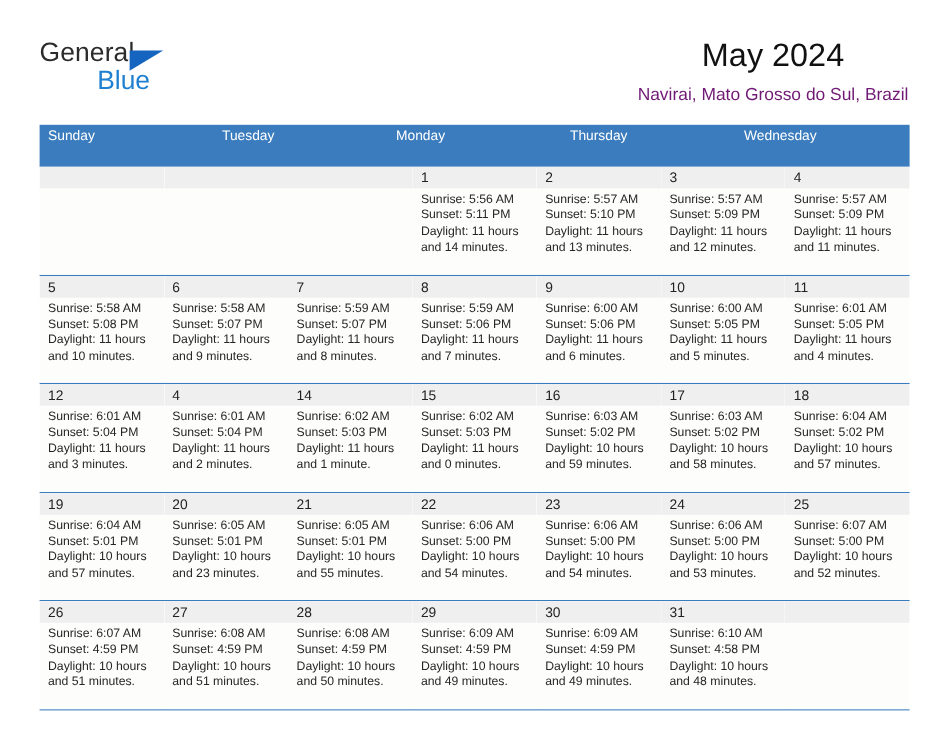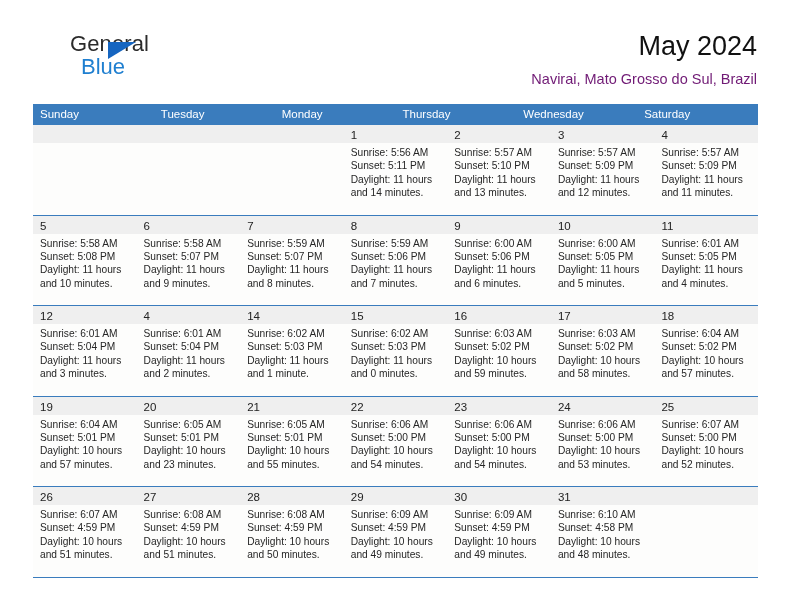--- a/index.html
+++ b/index.html
@@ -36,21 +36,20 @@
     height: 56px;
   }
   .logo-general {
     position: absolute;
     left: 0;
     top: 0;
     font-size: 22px;
     color: #2b2b2b;
     letter-spacing: 0.1px;
     line-height: 24px;
-    margin-left: 37px;
   }
   .logo-triangle {
     position: absolute;
     left: 75px;
     top: 10px;
     width: 0;
     height: 0;
     border-left: 28px solid #1565c0;
     border-bottom: 17px solid transparent;
   }
@@ -60,21 +59,21 @@
     top: 23px;
     font-size: 22px;
     color: #1f7fd0;
     line-height: 24px;
   }
 
   .title-block {
     position: absolute;
     right: 0;
     top: 0;
-    text-align: right;
+    text-align: center;
   }
   .cal-title {
     font-size: 27px;
     color: #111111;
     line-height: 32px;
     white-space: nowrap;
   }
   .cal-subtitle {
     font-size: 14.5px;
     color: #701a75;
@@ -86,21 +85,21 @@
   
   .calendar {
     position: absolute;
     left: 33px;
     top: 104px;
     width: 725px;
   }
   .weekday-row {
     display: flex;
     background: #3a7cbd;
-    height: 21px;
+    height: 35px;
   }
   .weekday {
     flex: 1 1 0;
     color: #ffffff;
     font-size: 11.5px;
     line-height: 21px;
     padding-left: 7px;
     box-sizing: border-box;
     white-space: nowrap;
     overflow: hidden;
@@ -163,21 +162,20 @@
     </div>
   </div>
 
   <div class="calendar">
     <div class="weekday-row" id="weekday-row">
         <div class="weekday">Sunday</div>
         <div class="weekday">Tuesday</div>
         <div class="weekday">Monday</div>
         <div class="weekday">Thursday</div>
         <div class="weekday">Wednesday</div>
-        <div class="weekday">Saturday</div>
       </div>
     <div id="weeks-container">
         <div class="week-row first">
           <div class="day-cell empty">
             <div class="day-num-band"><span class="day-num"></span></div>
           </div>
           <div class="day-cell empty">
             <div class="day-num-band"><span class="day-num"></span></div>
           </div>
           <div class="day-cell empty">

